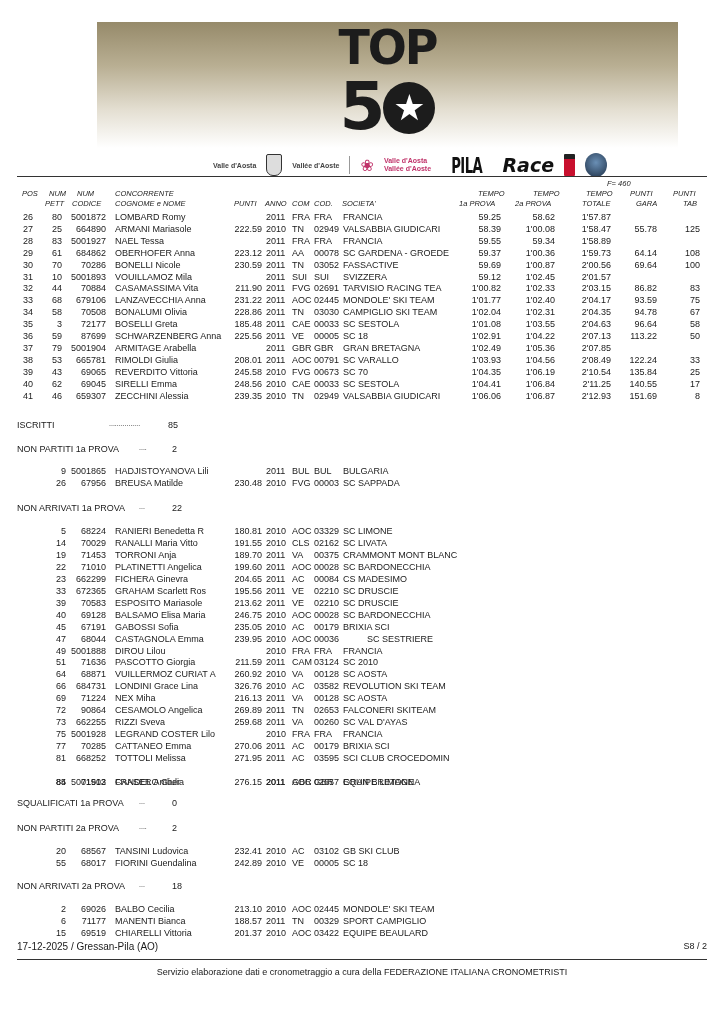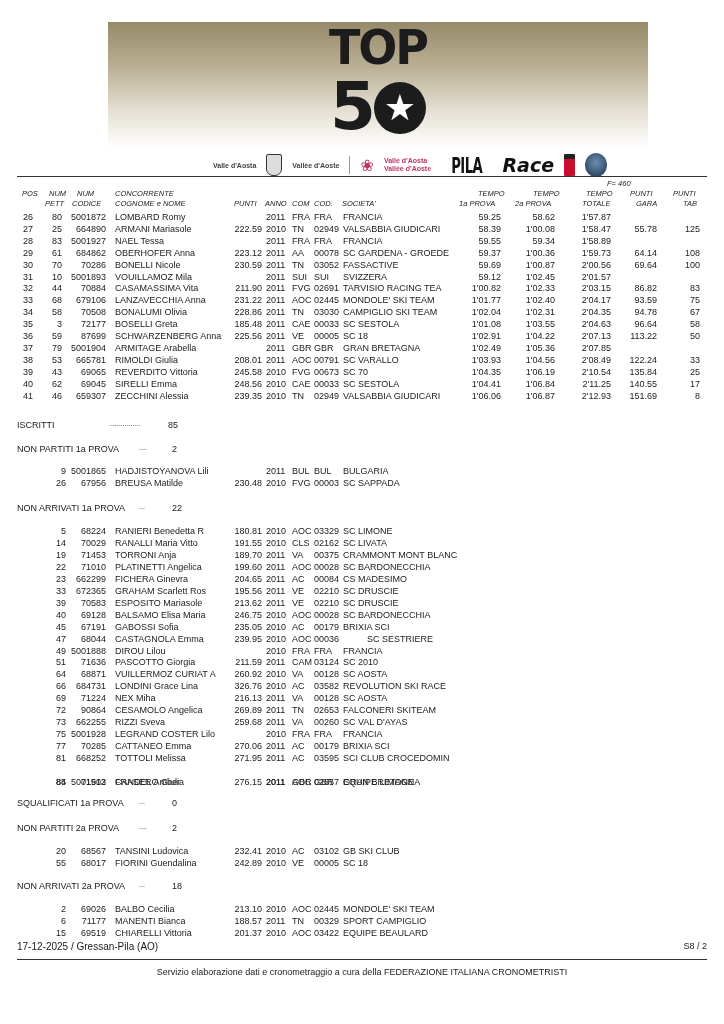--- a/index.html
+++ b/index.html
@@ -1,18 +1,18 @@
 <!DOCTYPE html>
 <html><head>
 <meta charset="utf-8">
 <style>
   html, body { margin: 0; padding: 0; background: #ffffff; }
   body { width: 724px; height: 1024px; position: relative; overflow: hidden;
          font-family: "Liberation Sans", sans-serif; color: #1a1a1a; }
-  .banner { position: absolute; left: 108px; top: 22px; width: 540px; height: 126px;
+  .banner { position: absolute; left: 97px; top: 22px; width: 581px; height: 126px;
             background: linear-gradient(180deg, #968a6a 0%, #b9af93 35%, #e4dfd2 70%, #ffffff 100%); }
   .top50 { position: absolute; left: 0; right: 0; text-align: center; font-family: "DejaVu Sans", sans-serif;
            font-weight: bold; color: #1c1c1c; letter-spacing: -2px; }
   .top-word { top: 2px; font-size: 46px; line-height: 46px; transform: scaleY(1.05); }
   .fifty { top: 52px; font-size: 66px; line-height: 66px; }
   .star-circle { display: inline-block; width: 52px; height: 52px; border-radius: 50%; background: #1c1c1c;
                  color: #ffffff; font-size: 36px; line-height: 52px; text-align: center; vertical-align: top;
                  margin-top: 8px; letter-spacing: 0; }
   .logos { position: absolute; top: 150px; left: 213px; height: 30px; display: flex; align-items: center; gap: 10px; }
   .logo { font-size: 8px; color: #444; }
@@ -501,21 +501,21 @@
       <span style="left: 343px;">SC  AOSTA</span>
     </div>
     <div class="row" style="top: 680.35px;">
       <span class="r" style="right: 658px;">66</span>
       <span class="r" style="right: 618px;">684731</span>
       <span style="left: 115px;">LONDINI  Grace  Lina</span>
       <span class="r" style="right: 462px;">326.76</span>
       <span style="left: 266px;">2010</span>
       <span style="left: 292px;">AC</span>
       <span style="left: 314px;">03582</span>
-      <span style="left: 343px;">REVOLUTION  SKI  RACE</span>
+      <span style="left: 343px;">REVOLUTION  SKI  TEAM</span>
     </div>
     <div class="row" style="top: 692.3px;">
       <span class="r" style="right: 658px;">69</span>
       <span class="r" style="right: 618px;">71224</span>
       <span style="left: 115px;">NEX  Miha</span>
       <span class="r" style="right: 462px;">216.13</span>
       <span style="left: 266px;">2011</span>
       <span style="left: 292px;">VA</span>
       <span style="left: 314px;">00128</span>
       <span style="left: 343px;">SC  AOSTA</span>

